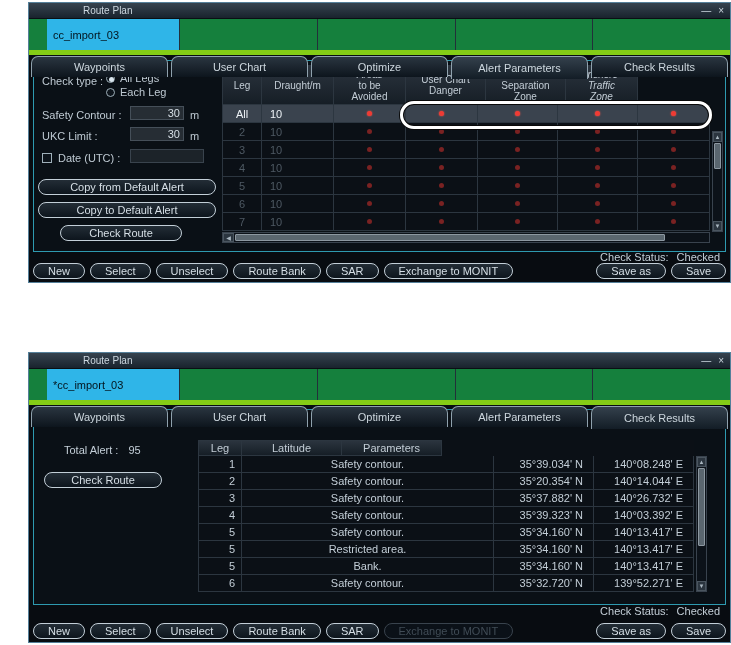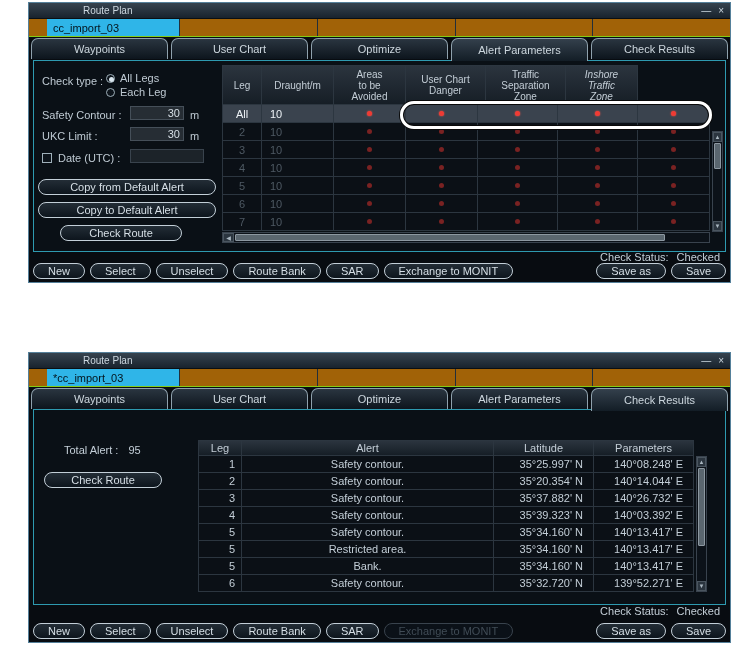--- a/index.html
+++ b/index.html
@@ -10,21 +10,21 @@
   #win-top{left:28px;top:2px;width:703px;height:281px;}
   #win-bottom{left:28px;top:352px;width:703px;height:291px;}
 
   .titlebar{height:16px;display:flex;align-items:center;padding:0 6px;
     background:linear-gradient(#36434f,#19232d);border-bottom:1px solid #0a0f14;
     color:#ccd7df;font-size:10px;}
   .titlebar .title{flex:1;padding-left:48px;}
   .tb-icons{display:flex;gap:7px;align-items:center;}
   .tb-icons span{font-size:10px;line-height:1;}
 
-  .route-row{height:18px;display:flex;align-items:stretch;background:#a16207;border-bottom:1px solid #84cc16;}
+  .route-row{height:36px;display:flex;align-items:stretch;background:#15803d;border-bottom:5px solid #84cc16;}
   .route-spacer{width:18px;}
   .route-cell{display:flex;align-items:center;font-size:11px;}
   .route-cell.active{width:132px;background:#2fb5e8;color:#03141d;padding:0 6px;}
   .route-cell.blank{flex:1;border-left:1px solid #232f3a;}
 
   .tabs{display:flex;gap:3px;height:22px;padding:0 2px;position:relative;z-index:3;}
   .tab{flex:1;height:21px;margin-top:1px;border:1px solid #8fa1ad;border-bottom:none;
     border-radius:7px 7px 0 0;background:linear-gradient(#2a3540,#0d151d);
     color:#cdd7de;font-size:11px;display:flex;align-items:center;justify-content:center;cursor:default;}
   .tab.active{height:23px;background:linear-gradient(#34404c,#131d26);}
@@ -369,28 +369,27 @@
   <div class="panel">
     <div class="total-alert">
       <span>Total Alert :</span>
       <span>95</span>
     </div>
     <button class="pill form-btn" style="left:10px;top:62px;width:118px;">Check Route</button>
 
     <div class="rtable" id="results-table">
         <div class="rtr rth">
           <div class="rtc rhc" style="width: 44px;">Leg</div>
-          <div class="rtc rhc" style="width: 252px;">Alert</div>
           <div class="rtc rhc" style="width: 100px;">Latitude</div>
           <div class="rtc rhc" style="width: 100px;">Parameters</div>
         </div>
         <div class="rtr">
           <div class="rtc c-leg" style="width: 44px;">1</div>
           <div class="rtc c-alert" style="width: 252px;">Safety contour.</div>
-          <div class="rtc c-lat" style="width: 100px;">35°25.997' N</div>
+          <div class="rtc c-lat" style="width: 100px;">35°39.034' N</div>
           <div class="rtc c-lon" style="width: 100px;">140°08.248' E</div>
         </div>
         <div class="rtr">
           <div class="rtc c-leg" style="width: 44px;">2</div>
           <div class="rtc c-alert" style="width: 252px;">Safety contour.</div>
           <div class="rtc c-lat" style="width: 100px;">35°20.354' N</div>
           <div class="rtc c-lon" style="width: 100px;">140°14.044' E</div>
         </div>
         <div class="rtr">
           <div class="rtc c-leg" style="width: 44px;">3</div>

